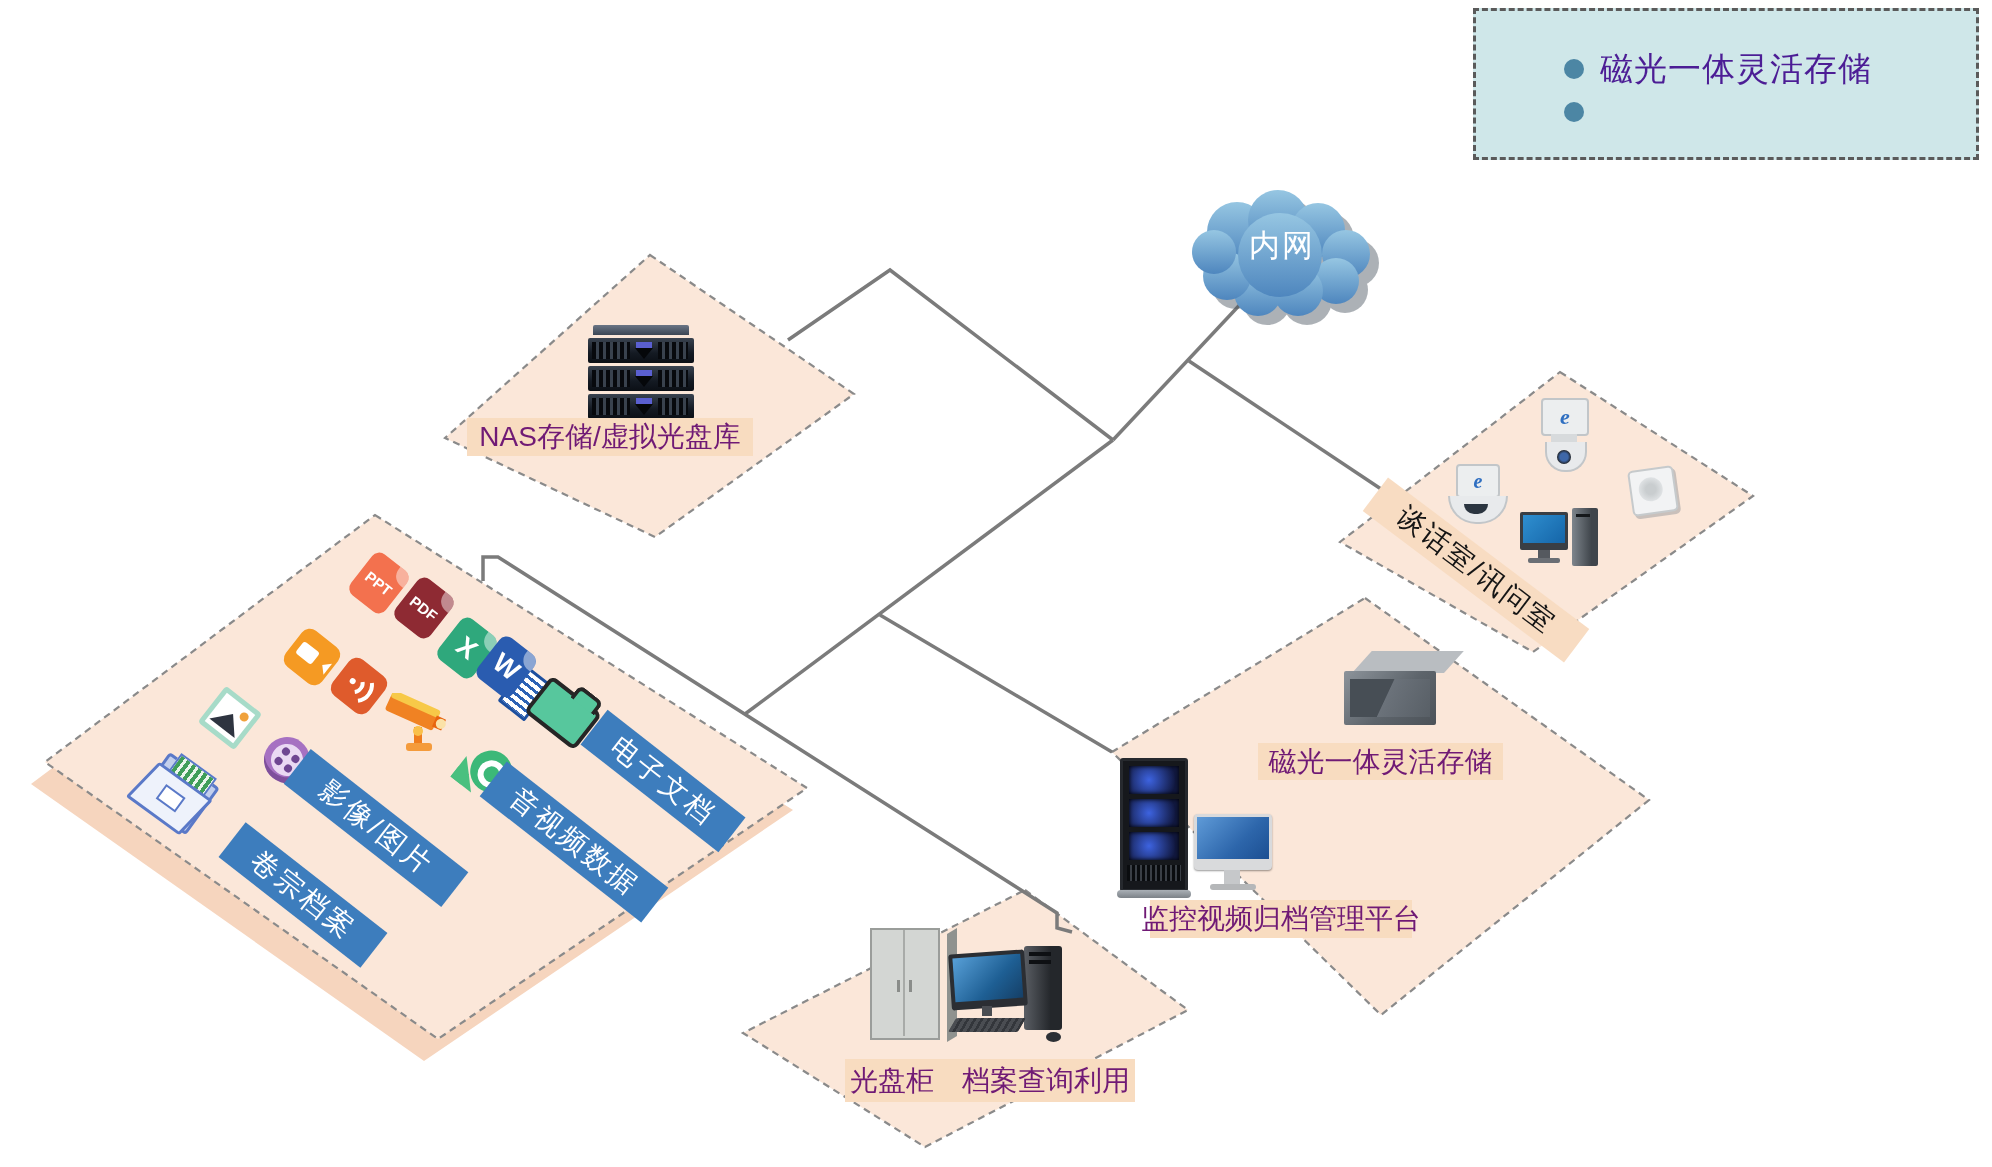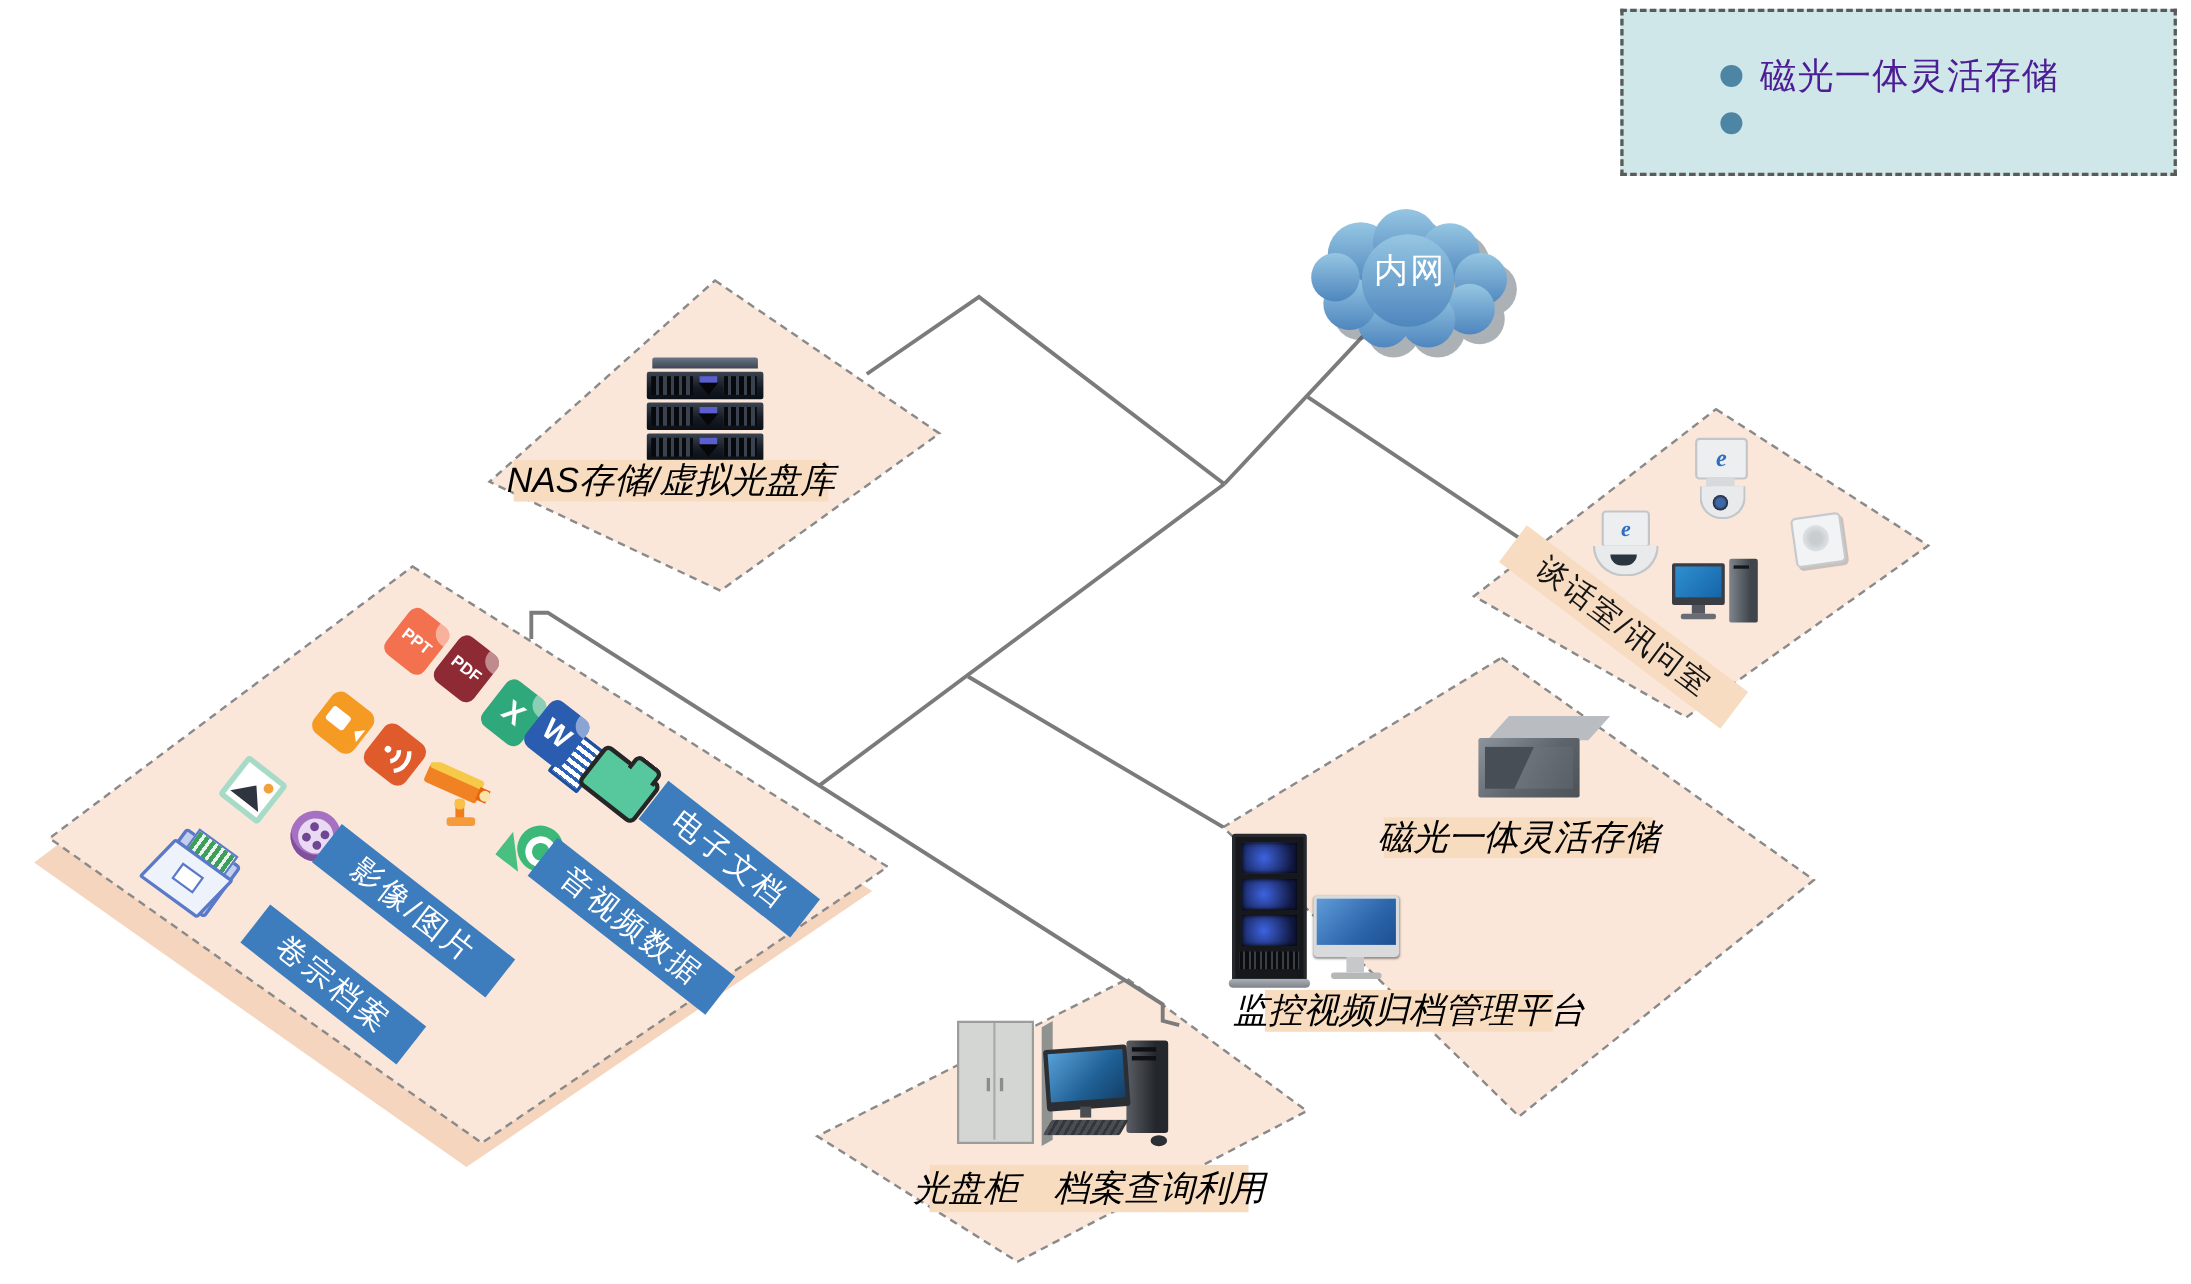--- a/index.html
+++ b/index.html
@@ -2,22 +2,22 @@
 <html><head>
 <meta charset="utf-8">
 <style>
   html,body{margin:0;padding:0;background:#fff;}
   body{width:1992px;height:1167px;position:relative;overflow:hidden;
        font-family:"Liberation Sans","DejaVu Sans",sans-serif;}
   #stage{position:absolute;left:0;top:0;width:1992px;height:1167px;}
   #netsvg{position:absolute;left:0;top:0;}
 
   
-  .plabel{position:absolute;background:#f8dcc0;color:#000000;font-size:32px;
-          display:flex;align-items:center;justify-content:center;white-space:nowrap;z-index:6;font-style:italic;}
+  .plabel{position:absolute;background:#f8dcc0;color:#701a75;font-size:28px;
+          display:flex;align-items:center;justify-content:center;white-space:nowrap;z-index:6;}
   .blabel{position:absolute;background:#3d7dbd;color:#fff;font-size:28px;height:44px;
           display:flex;align-items:center;justify-content:center;white-space:nowrap;
           transform:translate(-50%,-50%) rotate(38deg);letter-spacing:3px;z-index:6;}
   .rot-plabel{position:absolute;background:#f8dcc2;color:#151515;font-size:28px;height:42px;
           display:flex;align-items:center;justify-content:center;white-space:nowrap;
           transform:translate(-50%,-50%) rotate(37deg);letter-spacing:2px;z-index:6;}
   .cloud-label{position:absolute;left:1282px;top:246px;transform:translate(-50%,-50%);
           color:#fff;font-size:31px;letter-spacing:2px;z-index:7;}
 
   

